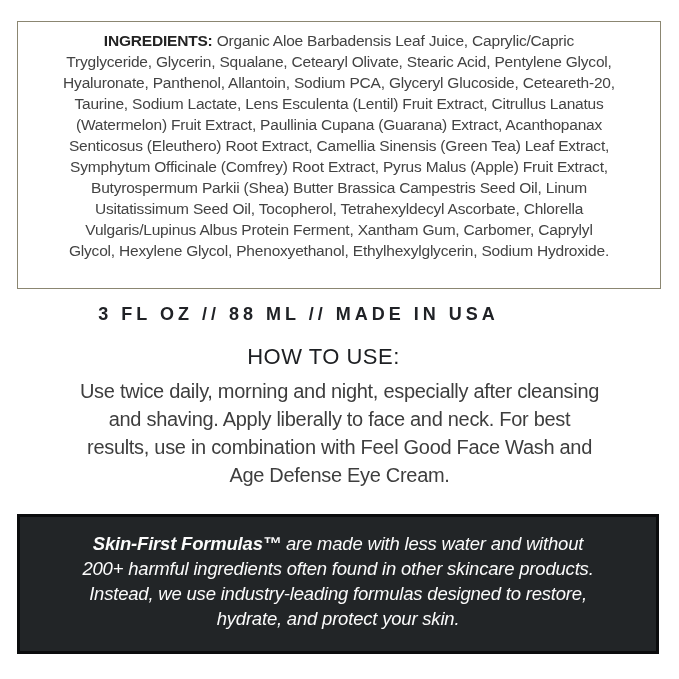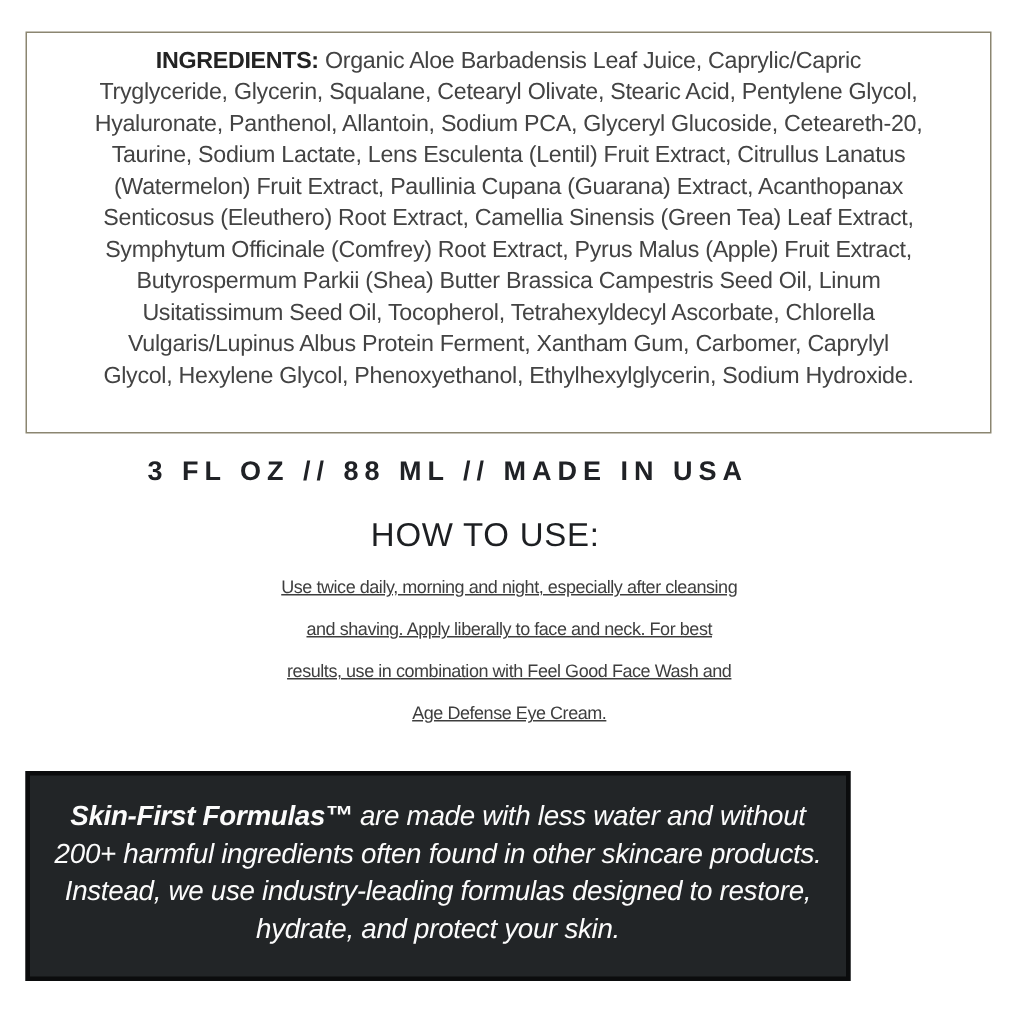--- a/index.html
+++ b/index.html
@@ -27,23 +27,23 @@
   }
   .howto-heading{
     position:absolute;top:343px;left:4px;width:639px;text-align:center;
     font-size:22px;line-height:28px;font-weight:400;letter-spacing:0.5px;
     color:#1d1f22;
   }
   .howto-text{
     position:absolute;top:377px;left:0;width:679px;text-align:center;
     color:#3e3e3e;
   }
-  .howto-line{font-size:12px;line-height:28px;letter-spacing:-0.3px;white-space:nowrap;text-decoration:underline;}
+  .howto-line{font-size:20px;line-height:28px;letter-spacing:-0.3px;white-space:nowrap;}
   .claims-box{
-    position:absolute;left:17px;top:514px;width:550px;height:140px;
+    position:absolute;left:17px;top:514px;width:642px;height:140px;
     box-sizing:border-box;background:#222527;border:3px solid #0b0c0d;
     text-align:center;padding-top:14px;
   }
   .claims-line{
     font-style:italic;font-size:18.5px;line-height:25px;
     color:#fbfbfb;letter-spacing:-0.2px;white-space:nowrap;
   }
   .brand{font-weight:700;}
 </style>
 </head>

